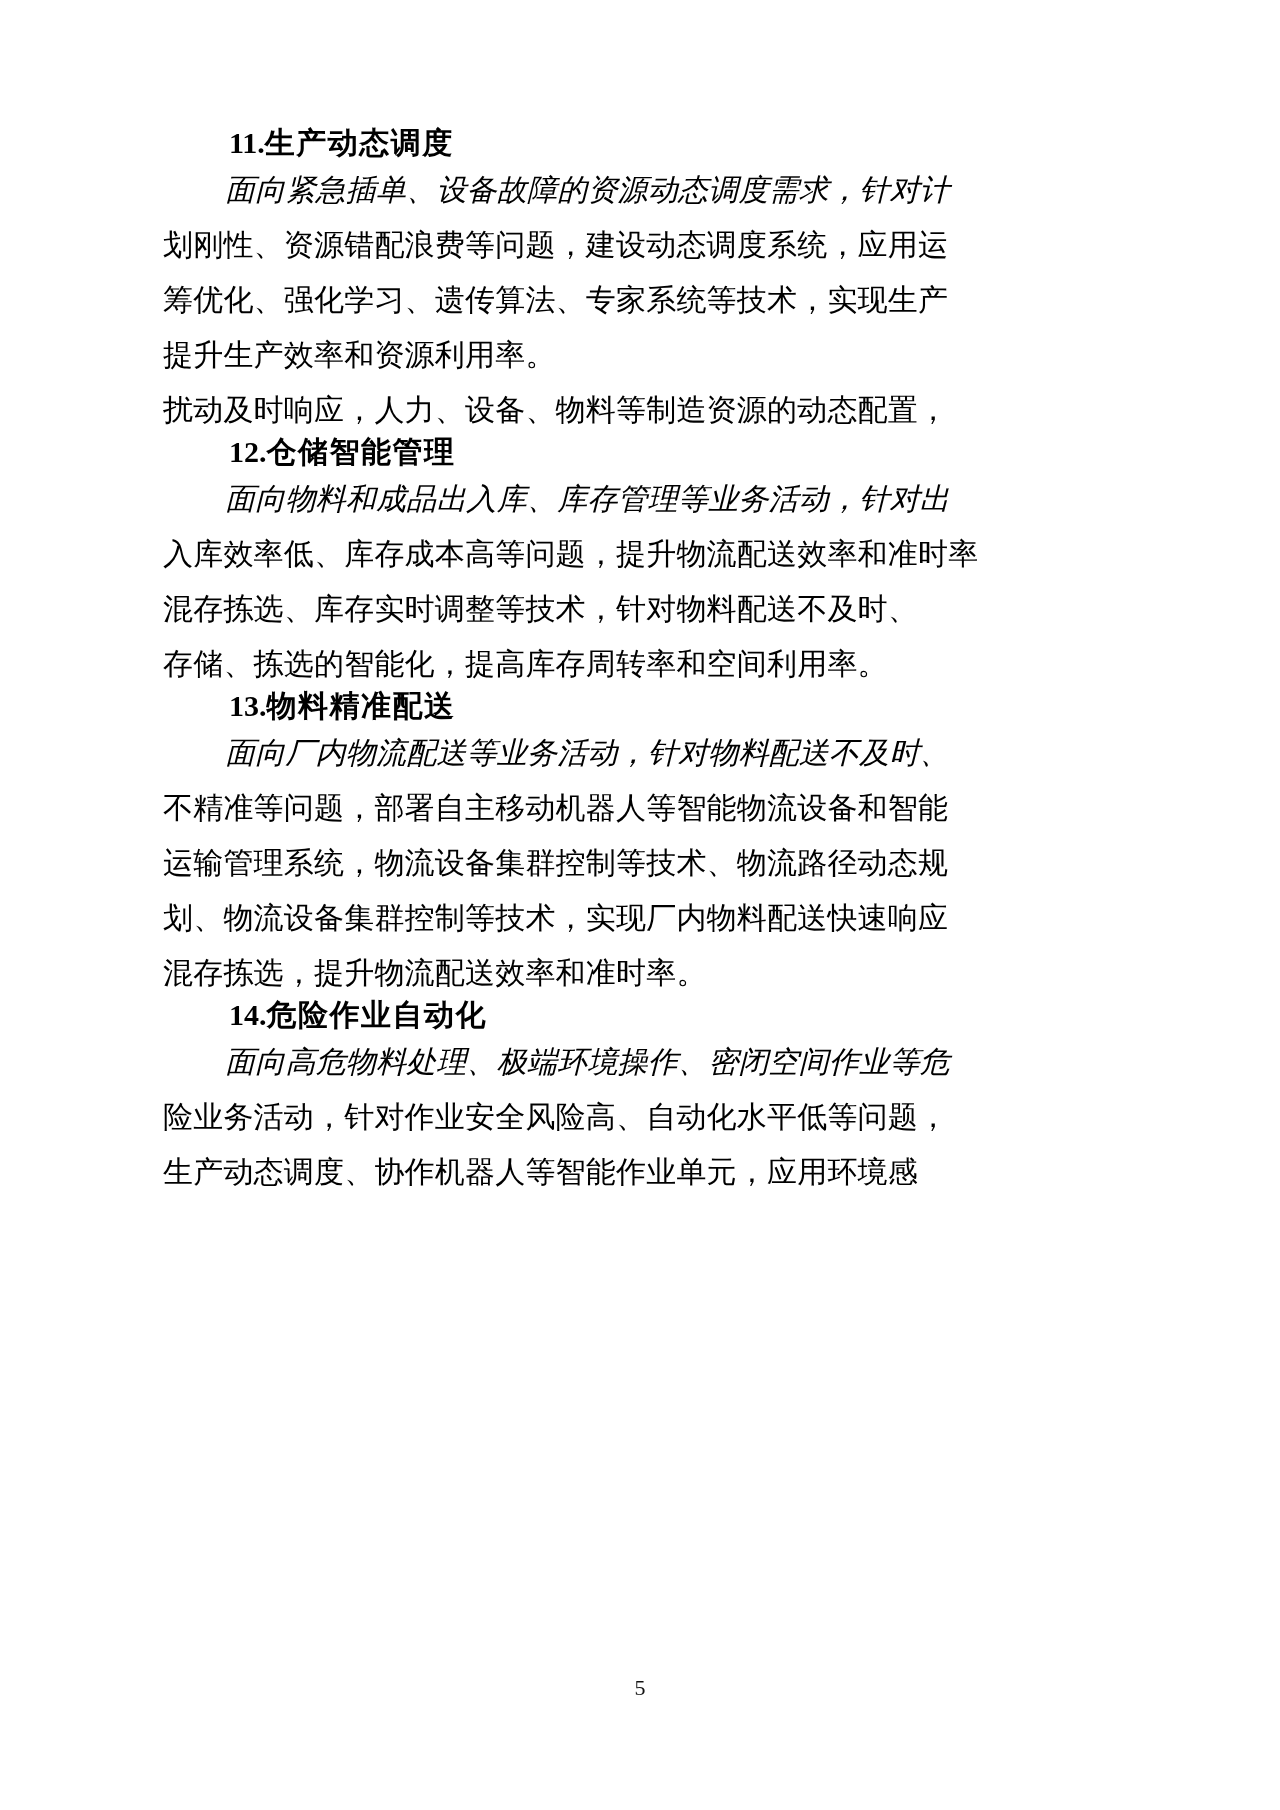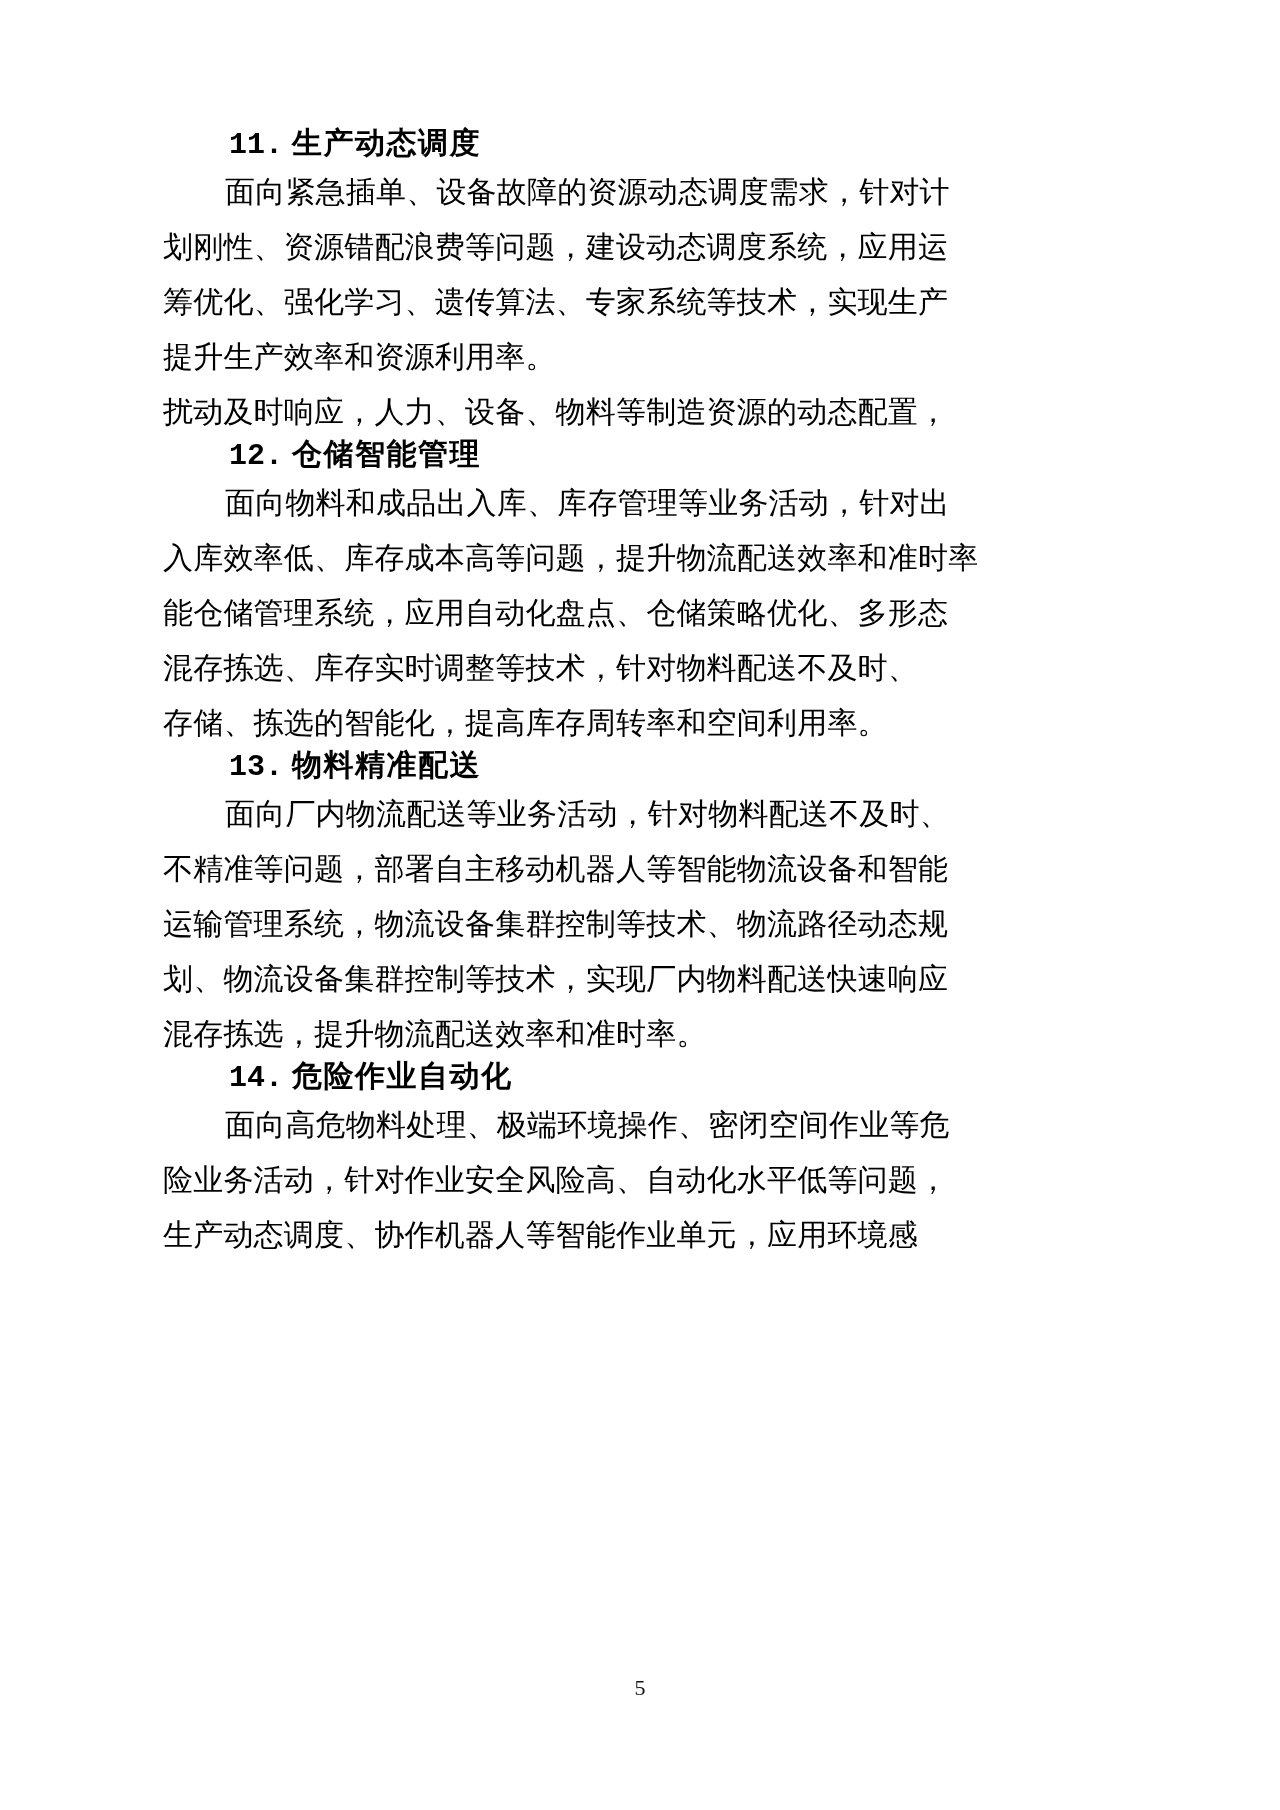--- a/index.html
+++ b/index.html
@@ -33,39 +33,39 @@
   .heading {
     font-size: 30px;
     font-weight: bold;
     letter-spacing: 1.5px;
     line-height: 1.0;
     margin: 0 0 4px 0;
     padding-left: 66px;
     white-space: nowrap;
   }
   .heading .num {
-    font-family: Liberation Mono, monospace;
+    font-family: Liberation Serif, serif;
     font-weight: bold;
     letter-spacing: 0px;
-    margin-right: 9px;
   }
   .para {
     font-size: 30px;
     line-height: 55px;
     text-align: justify;
     text-justify: inter-ideograph;
     margin: 0;
     letter-spacing: 0.2px;
   }
   .para .line {
     display: block;
     white-space: nowrap;
   }
   .para .line.indent {
     padding-left: 62px;
+    font-style: italic;
   }
   .sec-spacer {
     height: 0px;
   }
   .page-number {
     position: absolute;
     left: 0;
     right: 0;
     top: 1675px;
     text-align: center;
@@ -92,21 +92,20 @@
       </div>
     </div>
 
     <div class="sec-spacer"></div>
 
     <div class="section">
       <div class="heading"><span class="num">12.</span><span>仓储智能管理</span></div>
       <div class="para">
         <span class="line indent">面向物料和成品出入库、库存管理等业务活动，针对出</span>
         <span class="line">入库效率低、库存成本高等问题，提升物流配送效率和准时率</span>
-        <span class="line">能仓储管理系统，应用自动化盘点、仓储策略优化、多形态</span>
         <span class="line">混存拣选、库存实时调整等技术，针对物料配送不及时、</span>
         <span class="line">存储、拣选的智能化，提高库存周转率和空间利用率。</span>
       </div>
     </div>
 
     <div class="sec-spacer"></div>
 
     <div class="section">
       <div class="heading"><span class="num">13.</span><span>物料精准配送</span></div>
       <div class="para">

